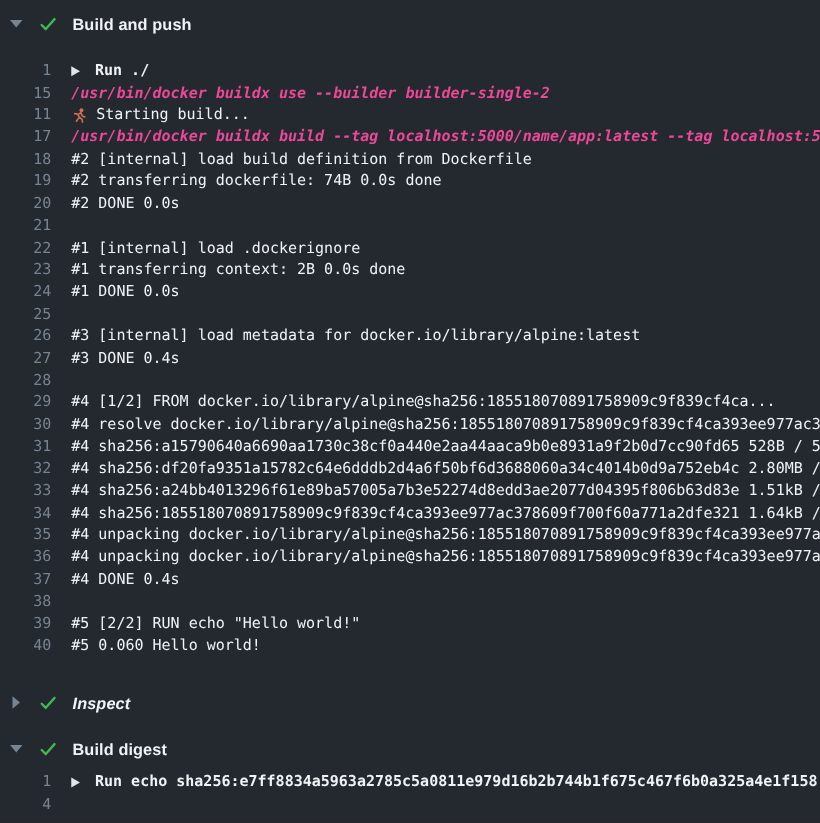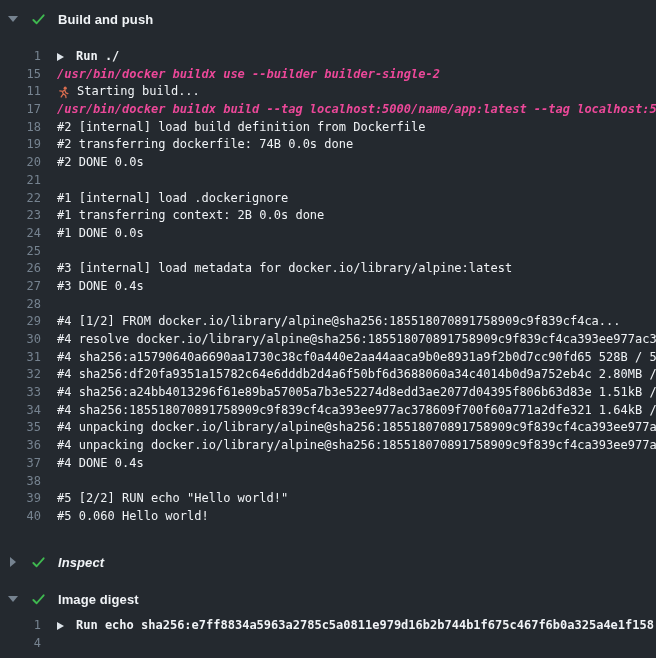--- a/index.html
+++ b/index.html
@@ -99,18 +99,18 @@
   <section class="sec-digest">
     <div class="sec-header">
       <span class="chev-box">
           <span class="chev-down"></span>
         </span>
       <span class="check-box">
         <svg viewBox="0 0 16 16" width="15" height="15">
             <path d="M2.5 8.5 L6 12 L13.5 3.5" stroke="#3fb950" stroke-width="2" fill="none" stroke-linecap="round" stroke-linejoin="round"></path>
           </svg>
       </span>
-      <span class="sec-title">Image digest</span>
+      <span class="sec-title">Build digest</span>
     </div>
     <div class="log-lines digest"><div class="row"><span class="ln">1</span><span class="lt group"><span class="tri"></span>Run echo sha256:e7ff8834a5963a2785c5a0811e979d16b2b744b1f675c467f6b0a325a4e1f158</span></div><div class="row"><span class="ln">4</span></div></div>
   </section>
 
 </div>
 
 </body></html>

